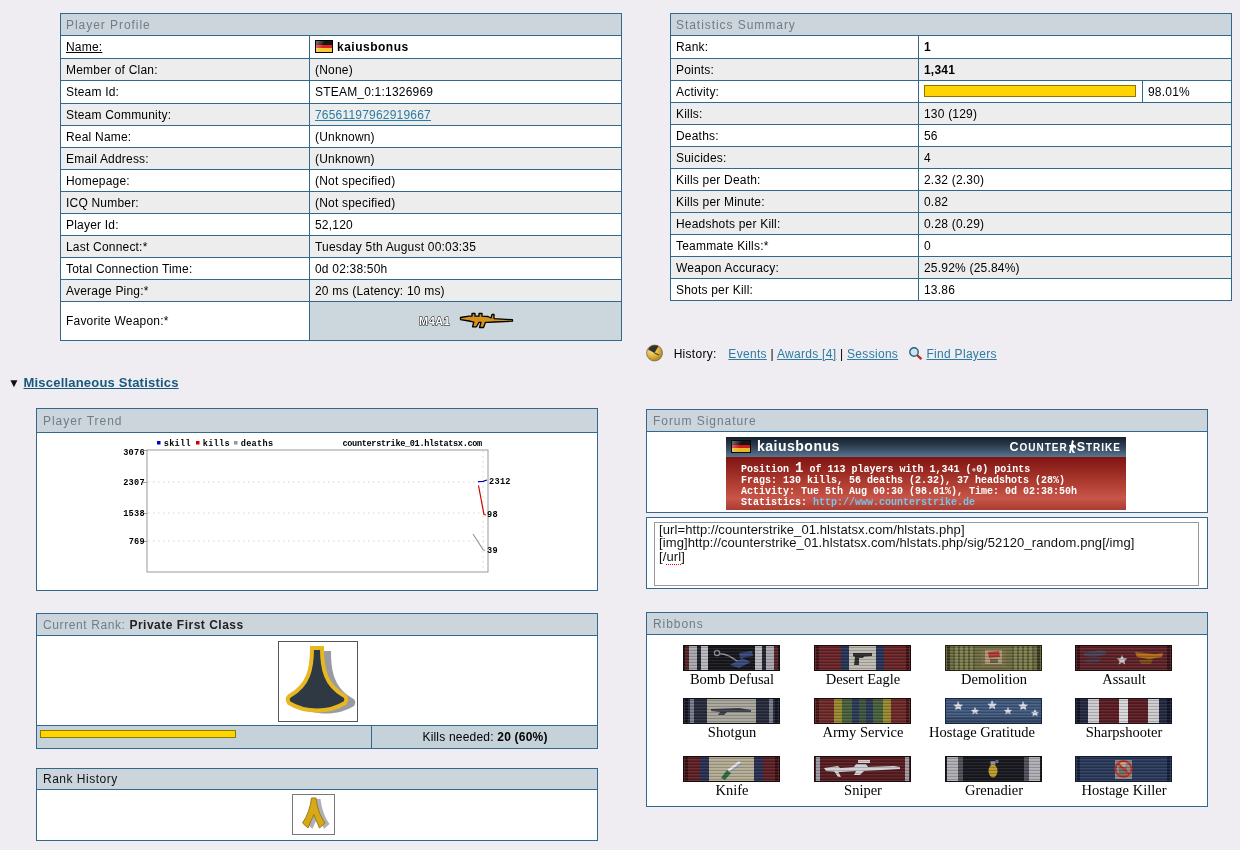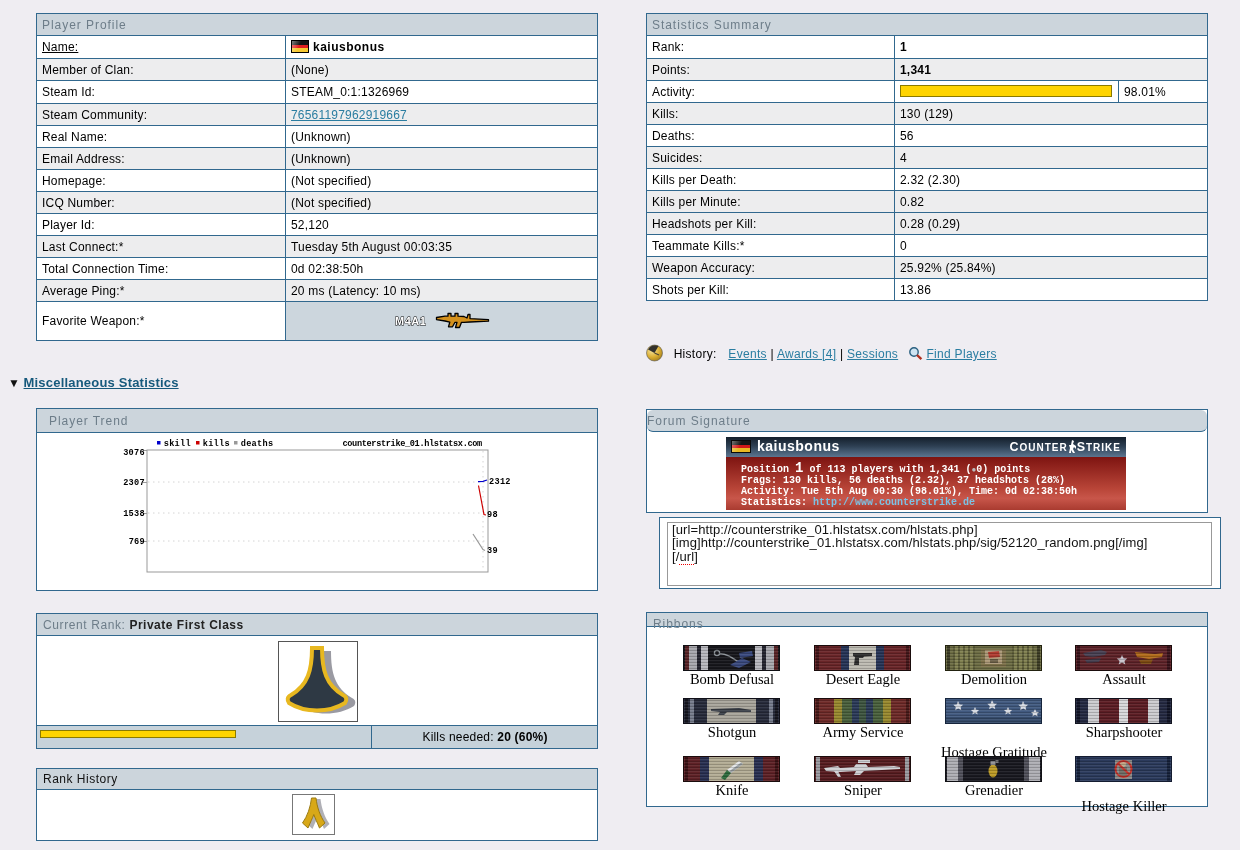--- a/index.html
+++ b/index.html
@@ -1,18 +1,18 @@
 <!DOCTYPE html>
 <html><head>
 <meta charset="utf-8">
 <style>
   * { margin:0; padding:0; box-sizing:border-box; }
   html,body { width:1240px; height:850px; background:#efedf2; font-family:"Liberation Sans",sans-serif; position:relative; overflow:hidden; }
   .abs { position:absolute; }
-  table.box { border-collapse:collapse; background:#6d28d9; }
+  table.box { border-collapse:collapse; background:#6d28d9;margin-left:24px; }
   table.box td, table.box th { border:1px solid #31688e; font-size:12px; letter-spacing:0.2px; color:#000; padding:0 4px 0 5px; }
   table.box td.hdr { background:#ccd5dc; color:#6d7d89; height:22px; letter-spacing:0.95px; }
   tr.w td { background:#ffffff; height:22px; }
   tr.g td { background:#ededee; height:22px; }
   a { color:#2a7da1; }
   .bb { background:#ccd6dd; }
 </style>
 </head>
 <body>
 
@@ -162,21 +162,21 @@
   </svg>
   <a href="#">Find Players</a>
 </div>
 
 <div class="abs" style="left:8px; top:375px; font-size:13px; font-weight:bold;">
   <span style="color:#111; font-size:12px; vertical-align:0px;">▼</span>
   <a href="#" style="color:#16597c; letter-spacing:0.2px;margin-top:12px;">Miscellaneous Statistics</a>
 </div>
 
 <div class="abs" style="left:36px; top:408px; width:562px; height:183px; border:1px solid #31688e; background:#fff;">
-  <div style="height:24px; background:#ccd5dc; border-bottom:1px solid #31688e; color:#6d7d89; font-size:12px; letter-spacing:0.95px; line-height:24px; padding-left:12px;">Player Trend</div>
+  <div style="height:24px; background:#ccd5dc; border-bottom:1px solid #31688e; color:#6d7d89; font-size:12px; letter-spacing:0.95px; line-height:24px; padding-left:6px;">Player Trend</div>
 </div>
 
 <svg class="abs" style="left:118px; top:435px;" width="395" height="150" viewBox="0 0 395 150">
   <rect x="29" y="15" width="341" height="122" fill="#fff" stroke="#999"></rect>
   <g stroke="#d4d4d4" stroke-dasharray="1.5,3.5">
     <line x1="30" y1="47" x2="369" y2="47"></line>
     <line x1="30" y1="78" x2="369" y2="78"></line>
     <line x1="30" y1="106" x2="369" y2="106"></line>
     <line x1="365" y1="16" x2="365" y2="136"></line>
   </g>
@@ -230,55 +230,55 @@
     <div style="position:absolute; left:255px; top:4px; width:43px; height:41px; border:1px solid #777; background:#fff;">
       <svg width="41" height="39" viewBox="0 0 41 39">
         <path d="M18.5 3 L23 3 C24 12 27 21 32 28 L26.5 33 C24 27 22 23 20.8 19.5 C19.5 23 17.5 27 15 33 L9.5 28 C14.5 21 17.5 12 18.5 3 Z" fill="#b0b0b6" transform="translate(4.5,1)"></path>
         <path d="M18.5 3 L23 3 C24 12 27 21 32 28 L26.5 33 C24 27 22 23 20.8 19.5 C19.5 23 17.5 27 15 33 L9.5 28 C14.5 21 17.5 12 18.5 3 Z" fill="#d8a818" stroke="#9a7a10" stroke-width="1"></path>
       </svg>
     </div>
   </div>
 </div>
 
 <div class="abs" style="left:646px; top:409px; width:562px; border:1px solid #31688e; background:#fff;">
-  <div style="height:22px; background:#ccd5dc; border-bottom:1px solid #31688e; color:#6d7d89; font-size:12px; letter-spacing:0.95px; line-height:22px; padding-left:0;border-radius:6px;">Forum Signature</div>
+  <div style="height:22px; background:#ccd5dc; border-bottom:1px solid #31688e; color:#6d7d89; font-size:12px; letter-spacing:0.95px; line-height:22px; padding-left:6px;">Forum Signature</div>
   <div style="height:80px; position:relative;">
 
     <div style="position:absolute; left:79px; top:5px; width:400px; height:73px; font-family:'Liberation Mono',monospace;">
       <div style="height:20px; background:linear-gradient(#141f2b,#2d3f52 45%,#5b7590); position:relative;">
         <div style="position:absolute;left:5px;top:3px;width:20px;height:13px;background:linear-gradient(115deg,rgba(255,255,255,0.4),rgba(255,255,255,0) 45%),linear-gradient(#151515 33%,#d01818 33%,#d01818 66%,#e8b822 66%);border:1px solid #0a0a0a;"></div>
         <div style="position:absolute;left:31px;top:1px;color:#fff;font-weight:bold;font-size:14px;font-family:'Liberation Sans',sans-serif;letter-spacing:0.5px;">kaiusbonus</div>
         <div style="position:absolute;right:5px;top:3px;color:#fff;font-weight:bold;font-size:12.5px;font-family:'Liberation Sans',sans-serif;letter-spacing:1px;">C<span style="font-size:10px;">OUNTER</span><svg width="9" height="14" viewBox="0 0 9 14" style="vertical-align:-3px;">
               <path d="M4 0 L6 1 L5 4 L8 6 L8 9 L6 7 L5 9 L7 13 L5 13 L3 10 L3 13 L1 13 L2 8 L1 5 L3 5 Z" fill="#fff"></path>
             </svg>S<span style="font-size:10px;">TRIKE</span></div>
       </div>
       <div style="height:53px; background:linear-gradient(#7e1411,#b94538 60%,#c8564a 78%,#a93b30); position:relative; color:#fff; font-size:10px; font-weight:bold;">
         <div style="position:absolute;left:15px;top:3px;">Position <span style="font-size:14px;">1</span> of 113 players with 1,341 (<span style="color:#bbb;font-size:8px;">●</span>0) points</div>
         <div style="position:absolute;left:15px;top:17.5px;">Frags: 130 kills, 56 deaths (2.32), 37 headshots (28%)</div>
         <div style="position:absolute;left:15px;top:28.5px;">Activity: Tue 5th Aug 00:30 (98.01%), Time: 0d 02:38:50h</div>
         <div style="position:absolute;left:15px;top:39.5px;">Statistics: <span style="color:#7cc2e4;">http://www.counterstrike.de</span></div>
       </div>
     </div>
   </div>
 </div>
 
-<div class="abs" style="left:646px; top:517px; width:562px; height:72px; border:1px solid #31688e; background:#fff;margin-left:13px;">
+<div class="abs" style="left:646px; top:517px; width:562px; height:72px; border:1px solid #31688e; background:#fff;">
   <div style="position:absolute; left:7px; top:4px; width:545px; height:64px; border:1px solid #999; font-size:13px; letter-spacing:0.1px; line-height:13.4px; padding:0px 3px 1px 4px; color:#111; overflow:hidden;">[url=http://counterstrike_01.hlstatsx.com/hlstats.php]<br>[img]http://counterstrike_01.hlstatsx.com/hlstats.php/sig/52120_random.png[/img]<br>[/<span style="border-bottom:1px dotted #e00;">url</span>]</div>
 </div>
 
 <svg width="0" height="0" style="position:absolute;">
   <defs>
     <pattern id="ridge" width="3" height="3" patternUnits="userSpaceOnUse">
       <rect width="3" height="1" fill="rgba(255,255,255,0.07)"></rect>
       <rect y="2" width="3" height="1" fill="rgba(0,0,0,0.18)"></rect>
     </pattern>
   </defs>
 </svg>
 <div class="abs" style="left:646px; top:612px; width:562px; height:195px; border:1px solid #31688e; background:#fff;">
-  <div style="height:14px; background:#ccd5dc; border-bottom:1px solid #31688e; color:#6d7d89; font-size:12px; letter-spacing:0.95px; line-height:22px; padding-left:6px;">Ribbons</div>
+  <div style="height:22px; background:#ccd5dc; border-bottom:1px solid #31688e; color:#6d7d89; font-size:12px; letter-spacing:0.95px; line-height:22px; padding-left:6px;">Ribbons</div>
   <div class="rb" style="left:36px; top:32px;"><svg width="97" height="26" viewBox="0 0 97 26">
     <rect width="97" height="26" fill="#17171c"></rect>
     <rect x="2" y="1" width="4" height="24" fill="#582326"></rect>
         <rect x="91" y="1" width="4" height="24" fill="#582326"></rect>
     <rect x="6" y="1" width="8" height="24" fill="#a8a8ae"></rect>
         <rect x="83" y="1" width="8" height="24" fill="#a8a8ae"></rect>
     <rect x="14" y="1" width="4" height="24" fill="#23232e"></rect>
         <rect x="79" y="1" width="4" height="24" fill="#23232e"></rect>
     <rect x="18" y="1" width="7" height="24" fill="#b8b8be"></rect>
         <rect x="72" y="1" width="7" height="24" fill="#b8b8be"></rect>
@@ -383,21 +383,21 @@
       <path d="M13 3 l1.7 3.4 3.4 .4 -2.5 2.2 .7 3.3 -3.1-1.8 -3.1 1.8 .7-3.3 -2.5-2.2 3.4-.4 Z"></path>
       <path d="M47 2 l1.7 3.4 3.4 .4 -2.5 2.2 .7 3.3 -3.1-1.8 -3.1 1.8 .7-3.3 -2.5-2.2 3.4-.4 Z"></path>
       <path d="M78 3 l1.7 3.4 3.4 .4 -2.5 2.2 .7 3.3 -3.1-1.8 -3.1 1.8 .7-3.3 -2.5-2.2 3.4-.4 Z"></path>
       <path d="M30 9 l1.3 2.7 2.8 .3 -2 1.8 .5 2.7 -2.6-1.5 -2.6 1.5 .5-2.7 -2-1.8 2.8-.3 Z"></path>
       <path d="M63 9 l1.3 2.7 2.8 .3 -2 1.8 .5 2.7 -2.6-1.5 -2.6 1.5 .5-2.7 -2-1.8 2.8-.3 Z"></path>
       <path d="M90 11 l1.3 2.7 2.8 .3 -2 1.8 .5 2.7 -2.6-1.5 -2.6 1.5 .5-2.7 -2-1.8 2.8-.3 Z"></path>
     </g>
     <rect width="97" height="26" fill="url(#ridge)"></rect>
     <rect x="0.5" y="0.5" width="96" height="25" fill="none" stroke="#16253c"></rect>
   </svg></div>
-  <div class="rl" style="left:282px; top:111px;margin-top:20px;">Hostage Gratitude</div>
+  <div class="rl" style="left:270px; top:111px;">Hostage Gratitude</div>
   <div class="rb" style="left:428px; top:85px;"><svg width="97" height="26" viewBox="0 0 97 26">
     <rect width="97" height="26" fill="#242942"></rect>
     <rect x="2" y="1" width="3" height="24" fill="#121527"></rect>
         <rect x="92" y="1" width="3" height="24" fill="#121527"></rect>
     <rect x="13" y="1" width="11" height="24" fill="#ccccd0"></rect>
         <rect x="73" y="1" width="11" height="24" fill="#ccccd0"></rect>
     <rect x="24" y="1" width="49" height="24" fill="#5c1d24"></rect>
     <rect x="44" y="1" width="9" height="24" fill="#d8d8da"></rect>
     <rect width="97" height="26" fill="url(#ridge)"></rect>
     <rect x="0.5" y="0.5" width="96" height="25" fill="none" stroke="#12141f"></rect>
@@ -447,18 +447,18 @@
     <rect x="2" y="1" width="3" height="24" fill="#16213a"></rect>
         <rect x="92" y="1" width="3" height="24" fill="#16213a"></rect>
     <rect x="40" y="4" width="17" height="19" fill="#8a8a88"></rect>
     <circle cx="48" cy="8" r="3" fill="#c0a888"></circle>
     <rect x="44" y="11" width="8" height="10" fill="#706e66"></rect>
     <circle cx="48.5" cy="13" r="8" fill="none" stroke="#c03028" stroke-width="2"></circle>
     <path d="M43 7.5 L54.5 18.5" stroke="#c03028" stroke-width="2"></path>
     <rect width="97" height="26" fill="url(#ridge)"></rect>
     <rect x="0.5" y="0.5" width="96" height="25" fill="none" stroke="#141c30"></rect>
   </svg></div>
-  <div class="rl" style="left:412px; top:169px;margin-top:16px;">Hostage Killer</div>
+  <div class="rl" style="left:412px; top:169px;">Hostage Killer</div>
 </div>
 <style>
   .rb { position:absolute; width:97px; height:26px; }
   .rl { position:absolute; width:130px; text-align:center; font-family:"Liberation Serif",serif; font-size:14.5px; color:#000; }
 </style>
 
 </body></html>

